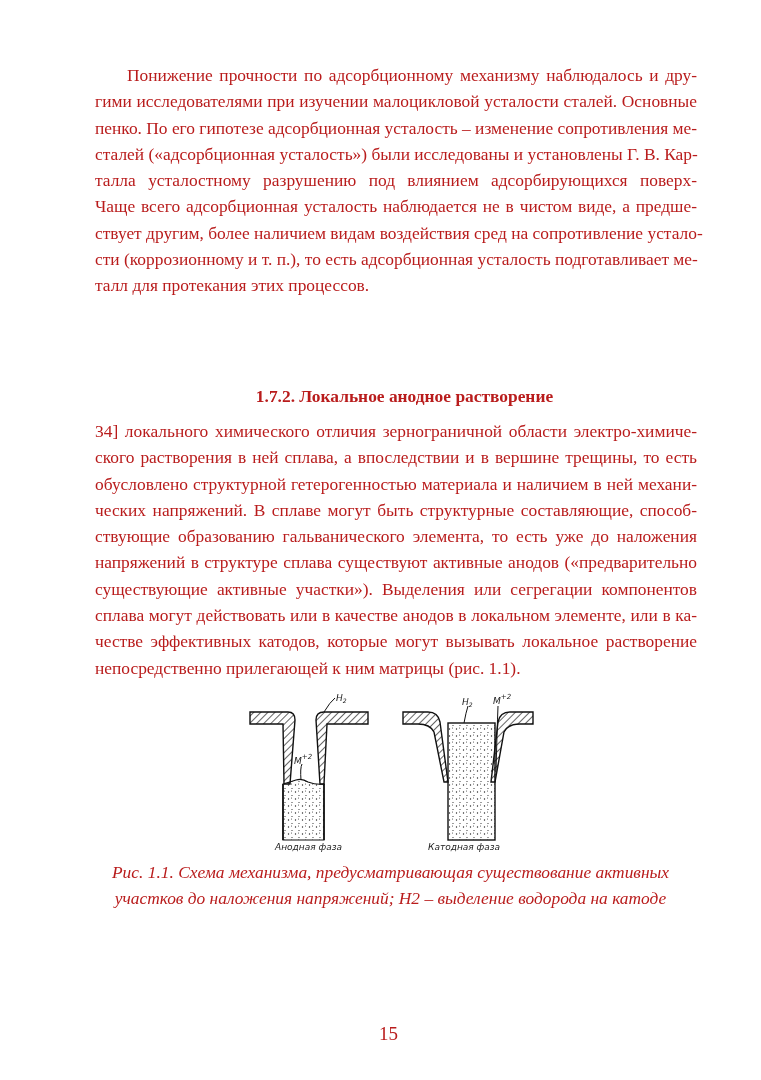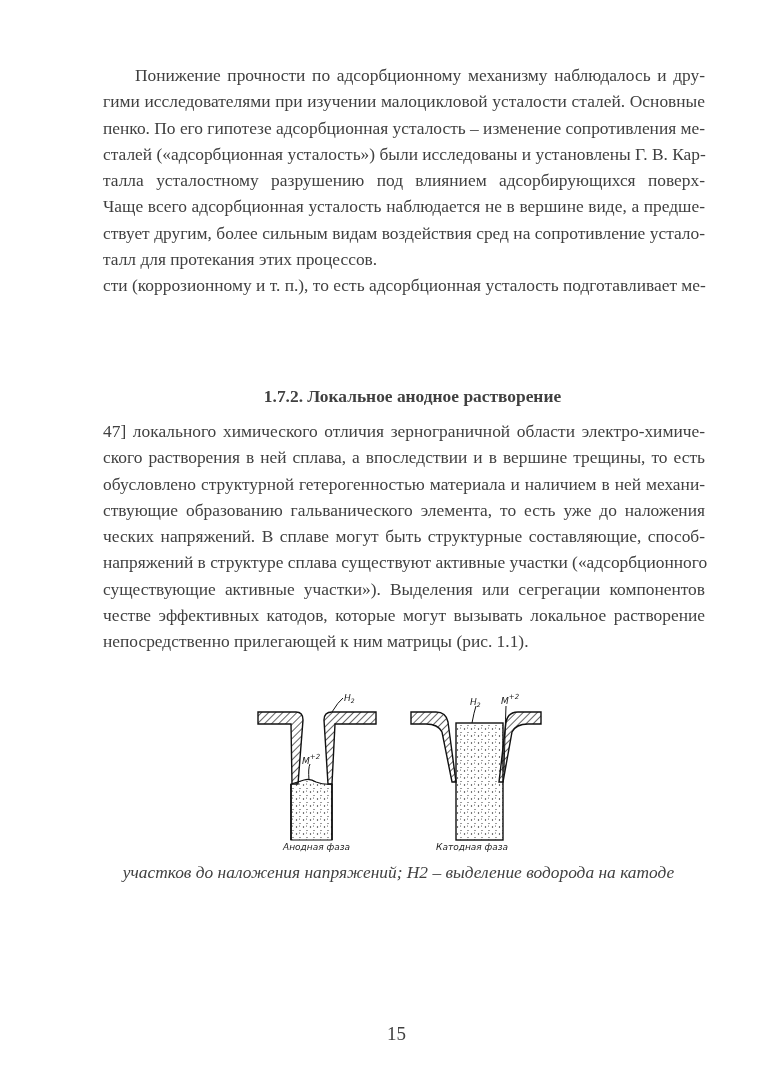--- a/index.html
+++ b/index.html
@@ -1,19 +1,19 @@
 <!DOCTYPE html>
 <html><head>
   <meta charset="utf-8">
   <style>
     html, body { margin: 0; padding: 0; background: #ffffff; }
     body { width: 761px; height: 1080px; position: relative; overflow: hidden; }
     .page {
-      position: absolute; left: 16px; top: 0; width: 621px; height: 1080px;
-      background: #ffffff; color: #404040;
+      position: absolute; left: 8px; top: 0; width: 621px; height: 1080px;
+      background: #ffffff; color: #b91c1c;
       font-family: "Liberation Serif", "DejaVu Serif", serif;
     }
     .para {
       position: absolute; left: 87px; width: 602px;
       font-size: 17.4px; line-height: 26.3px;
       text-align: justify; margin: 0;
     }
     .line { display: block; height: 26.3px; white-space: nowrap; text-align-last: justify; text-align: justify; }
     .line.indent { padding-left: 32px; }
     .line.last { text-align-last: left; }
@@ -41,36 +41,37 @@
 <body>
 
 <div class="page">
 
   <div class="para" id="para1">
     <span class="line indent">Понижение прочности по адсорбционному механизму наблюдалось и дру-</span>
     <span class="line">гими исследователями при изучении малоцикловой усталости сталей. Основные</span>
     <span class="line">пенко. По его гипотезе адсорбционная усталость – изменение сопротивления ме-</span>
     <span class="line">сталей («адсорбционная усталость») были исследованы и установлены Г. В. Кар-</span>
     <span class="line">талла усталостному разрушению под влиянием адсорбирующихся поверх-</span>
-    <span class="line">Чаще всего адсорбционная усталость наблюдается не в вершине виде, а предше-</span>
-    <span class="line">ствует другим, более сильным видам воздействия сред на сопротивление устало-</span>
+    <span class="line">Чаще всего адсорбционная усталость наблюдается не в чистом виде, а предше-</span>
+    <span class="line">ствует другим, более наличием видам воздействия сред на сопротивление устало-</span>
+    <span class="line">сти (коррозионному и т. п.), то есть адсорбционная усталость подготавливает ме-</span>
     <span class="line last">талл для протекания этих процессов.</span>
-    <span class="line">сти (коррозионному и т. п.), то есть адсорбционная усталость подготавливает ме-</span>
   </div>
 
   <h2 id="heading">1.7.2. Локальное анодное растворение</h2>
 
   <div class="para" id="para2">
-    <span class="line">47] локального химического отличия зернограничной области электро-химиче-</span>
+    <span class="line">34] локального химического отличия зернограничной области электро-химиче-</span>
     <span class="line">ского растворения в ней сплава, а впоследствии и в вершине трещины, то есть</span>
     <span class="line">обусловлено структурной гетерогенностью материала и наличием в ней механи-</span>
+    <span class="line">ческих напряжений. В сплаве могут быть структурные составляющие, способ-</span>
     <span class="line">ствующие образованию гальванического элемента, то есть уже до наложения</span>
-    <span class="line">ческих напряжений. В сплаве могут быть структурные составляющие, способ-</span>
-    <span class="line">напряжений в структуре сплава существуют активные участки («адсорбционного</span>
+    <span class="line">напряжений в структуре сплава существуют активные анодов («предварительно</span>
     <span class="line">существующие активные участки»). Выделения или сегрегации компонентов</span>
+    <span class="line">сплава могут действовать или в качестве анодов в локальном элементе, или в ка-</span>
     <span class="line">честве эффективных катодов, которые могут вызывать локальное растворение</span>
     <span class="line last">непосредственно прилегающей к ним матрицы (рис. 1.1).</span>
   </div>
 
   <div id="figure">
     <svg viewBox="0 0 310 160" xmlns="http://www.w3.org/2000/svg">
       <defs>
         <pattern id="hatch" patternUnits="userSpaceOnUse" width="5" height="5" patternTransform="rotate(45)">
           <line x1="0" y1="0" x2="0" y2="5" stroke="#111" stroke-width="1.3"></line>
         </pattern>
@@ -101,17 +102,18 @@
         <path d="M226,31 Q228,20 230,14" fill="none" stroke="#111" stroke-width="1"></path>
         <text x="224" y="13" class="fig-label"><tspan>H</tspan><tspan dy="2" font-size="6">2</tspan></text>
         <path d="M258,80 Q259,40 260,14" fill="none" stroke="#111" stroke-width="1"></path>
         <text x="255" y="12" class="fig-label"><tspan>M</tspan><tspan dy="-5" font-size="7">+2</tspan></text>
         <text x="190" y="158" class="fig-label">Катодная фаза</text>
       </g>
     </svg>
   </div>
 
   <div id="caption">
+    <span class="line">Рис. 1.1. Схема механизма, предусматривающая существование активных</span>
     <span class="line">участков до наложения напряжений; H2 – выделение водорода на катоде</span>
   </div>
 
   <div id="page-number">15</div>
 </div>
 
 </body></html>

